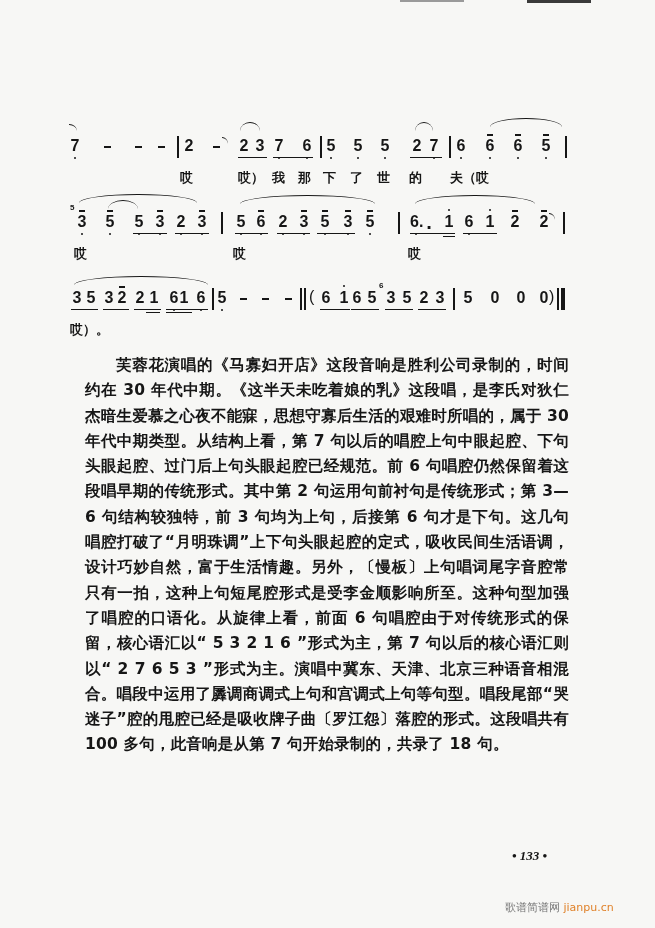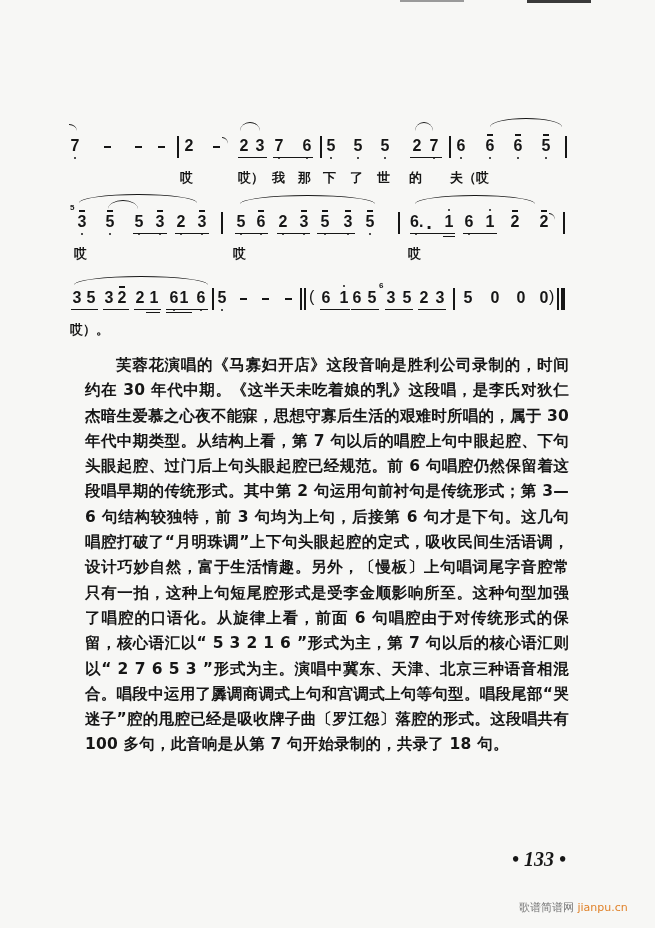--- a/index.html
+++ b/index.html
@@ -43,26 +43,25 @@
 
     
     .body-text {
       position: absolute; left: 73px; top: 341px; width: 508px;
       font-family: "DejaVu Sans", sans-serif; font-size: 15.5px; line-height: 25.3px; font-weight: bold;
       text-align: justify; letter-spacing: 0.2px;
     }
     .body-text p { margin: 12px; text-indent: 31px; }
     .page-number {
       position: absolute; left: 512px; top: 848px;
-      font-family: "Liberation Serif", serif; font-style: italic; font-weight: bold; font-size: 20px;
+      font-family: "Liberation Serif", serif; font-style: italic; font-weight: bold; font-size: 13px;
     }
     .watermark {
       position: absolute; left: 505px; top: 900px; font-size: 11px; color: #777;
       font-family: "DejaVu Sans", sans-serif;
-      margin-left: 14px;
     }
     .watermark .url { color: #e0822a; }
   </style>
 </head>
 <body>
 
 <div class="top-mark a"></div>
 <div class="top-mark b"></div>
 
 <div class="staff-line" style="top:0;">

